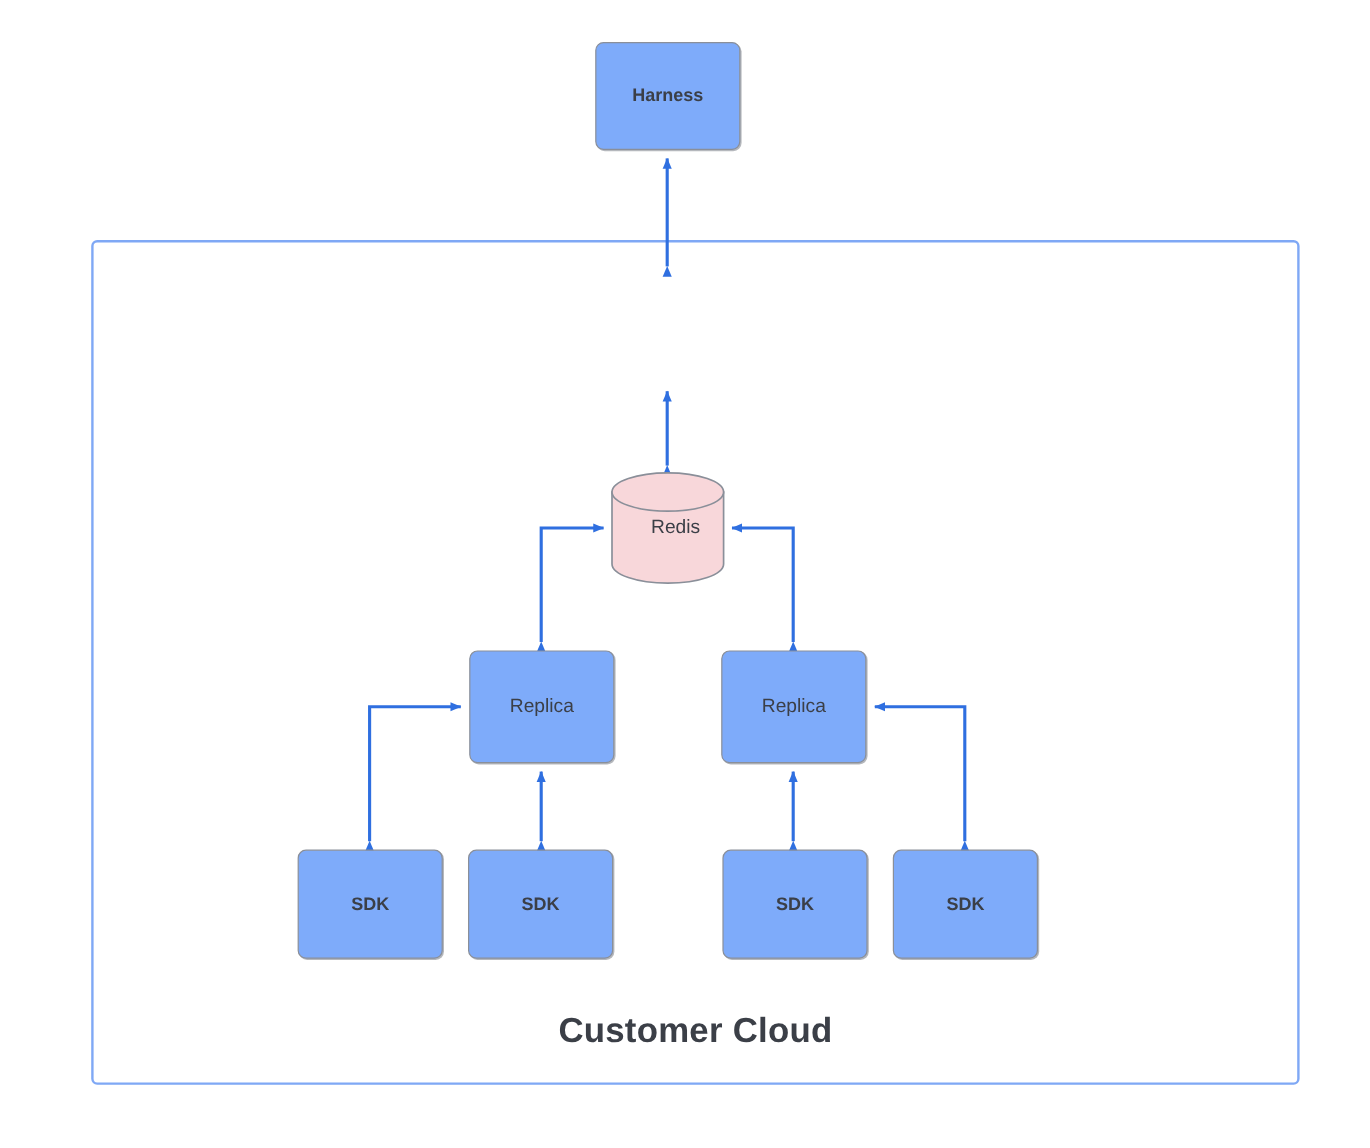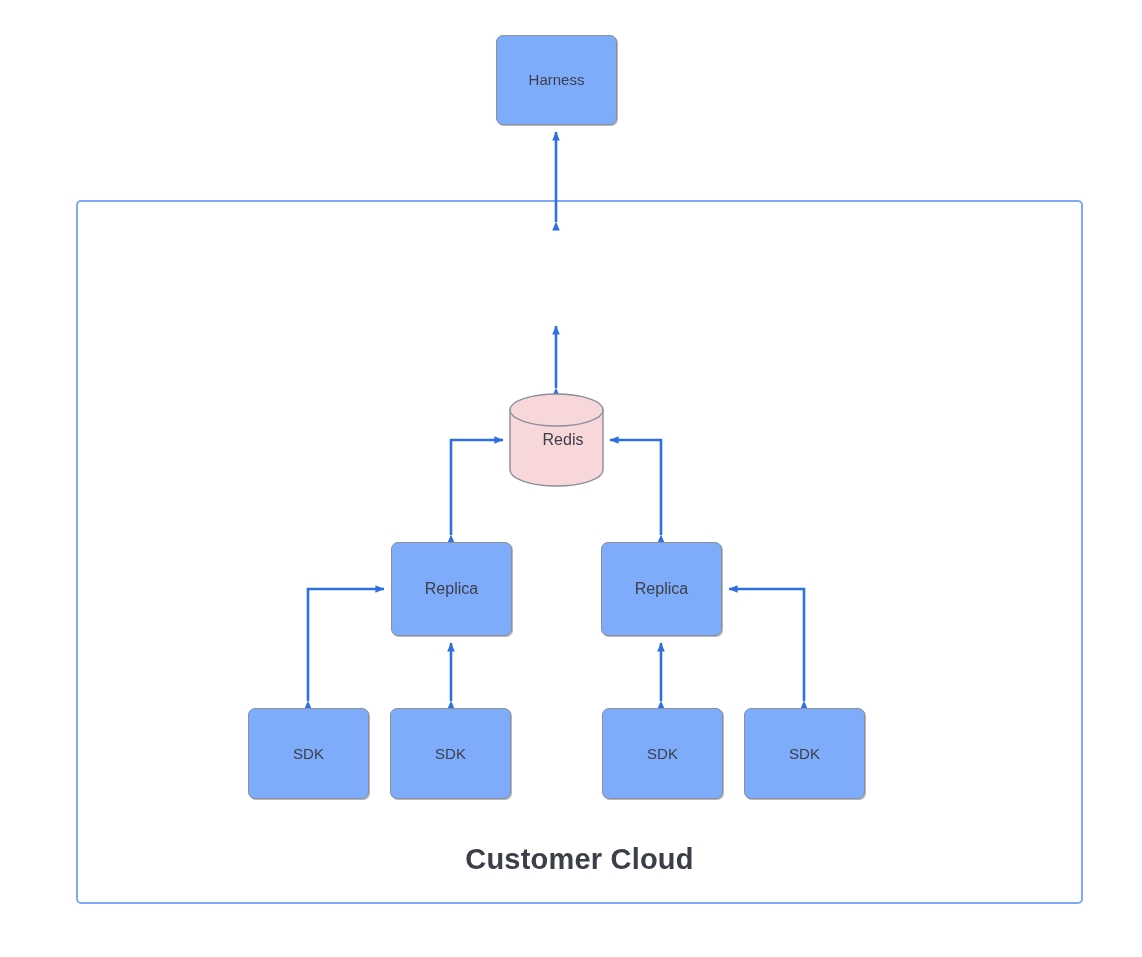--- a/index.html
+++ b/index.html
@@ -34,21 +34,21 @@
     text-align: center;
     line-height: 1.2;
   }
   .node-box {
     background: #7EABFA;
     border: 1px solid #8a8f99;
     border-radius: 7px;
     box-shadow: 1px 1px 0 rgba(120,125,135,0.55);
   }
   .label-bold {
-    font-weight: normal;
+    font-weight: bold;
     font-size: 15px;
   }
   .label-regular {
     font-weight: normal;
     font-size: 16px;
   }
   .cloud-frame {
     position: absolute;
     box-sizing: border-box;
     border: 2px solid #7FA8F5;

